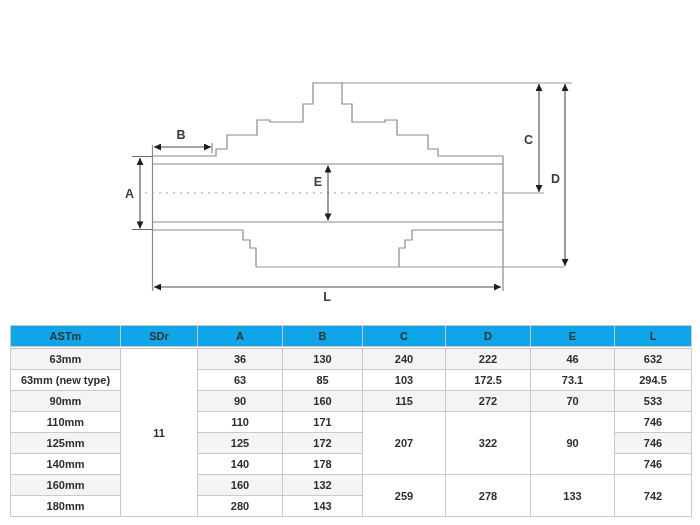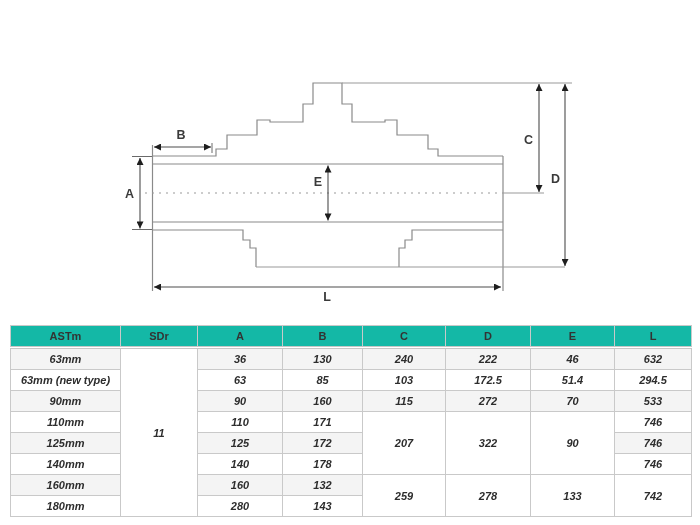--- a/index.html
+++ b/index.html
@@ -15,22 +15,22 @@
   .dim{stroke:#4c4c4c;stroke-width:1.1;fill:none;}
   .tick{stroke:#6a6a6a;stroke-width:1;fill:none;}
   .dimlabel{fill:#3a3a3a;font-family:"Liberation Sans",sans-serif;font-size:12.5px;font-weight:bold;}
   
   #spec-table-wrap{position:absolute;left:10px;top:325px;}
   table{
     border-collapse:collapse;table-layout:fixed;width:681px;
     font-family:"Liberation Sans",sans-serif;font-size:11px;font-weight:bold;color:#2d2d2d;
   }
   th,td{border:1px solid #c9c9c9;text-align:center;vertical-align:middle;padding:0;overflow:hidden;white-space:nowrap;}
-  thead th{background:#14b8a6;height:20px;border-bottom:3px double #c6c6c6;color:#333;margin-top:6px;}
-  tbody td{height:20px;background:#ffffff;font-style:italic;}
+  thead th{background:#0ea5e9;height:20px;border-bottom:3px double #c6c6c6;color:#333;margin-top:6px;}
+  tbody td{height:20px;background:#ffffff;}
   tbody tr:nth-child(odd) td{background:#f4f4f4;}
   tbody td.merged{background:#ffffff !important;text-align:center;}
 </style>
 </head>
 <body>
 
 <svg id="diagram" width="700" height="320" viewBox="0 0 700 320" xmlns="http://www.w3.org/2000/svg">
   <defs>
     <marker id="ah" viewBox="0 0 10 10" refX="10" refY="5" markerWidth="9" markerHeight="7" markerUnits="userSpaceOnUse" orient="auto-start-reverse">
       <path d="M0,0 L10,5 L0,10 z" fill="#1e1e1e"></path>
@@ -110,21 +110,21 @@
           <td>222</td>
           <td>46</td>
           <td>632</td>
         </tr>
         <tr>
           <td>63mm (new type)</td>
           <td>63</td>
           <td>85</td>
           <td>103</td>
           <td>172.5</td>
-          <td>51.4</td>
+          <td>73.1</td>
           <td>294.5</td>
         </tr>
         <tr>
           <td>90mm</td>
           <td>90</td>
           <td>160</td>
           <td>115</td>
           <td>272</td>
           <td>70</td>
           <td>533</td>

